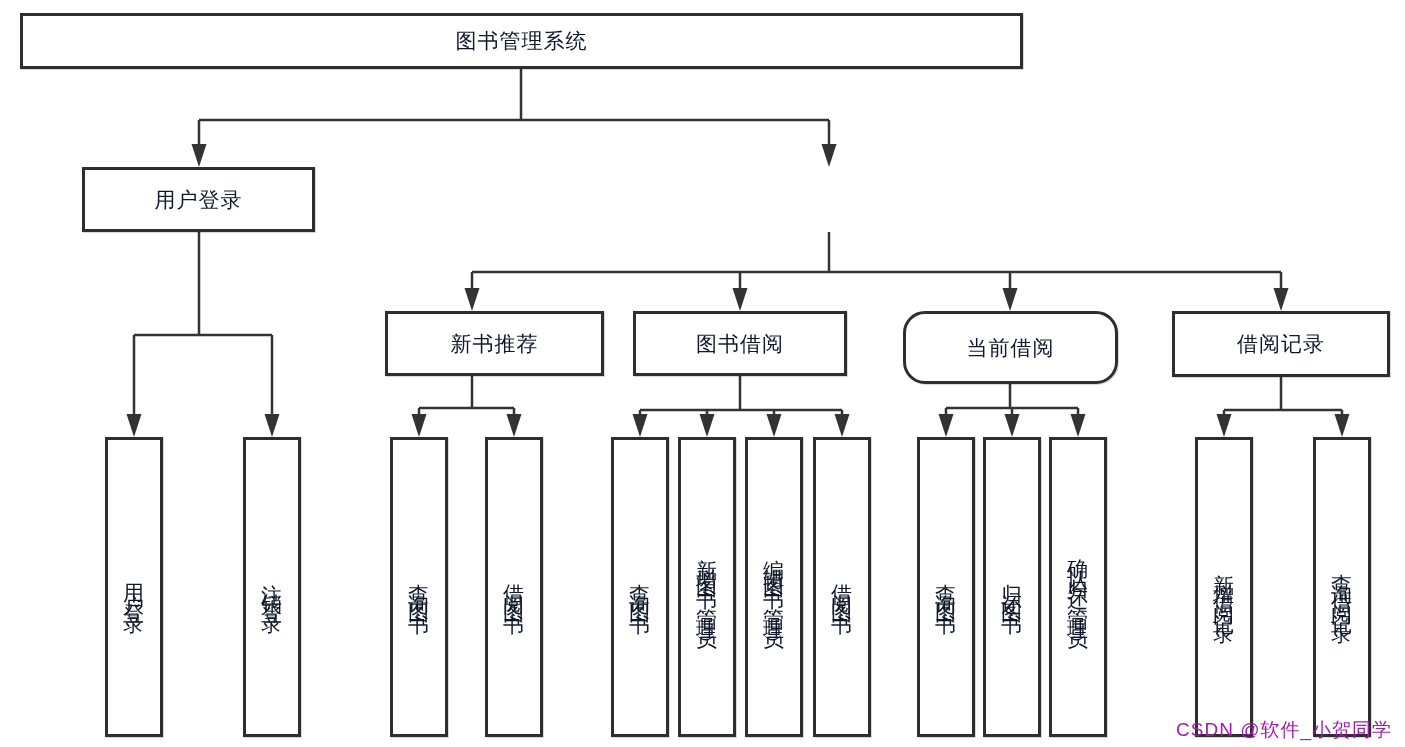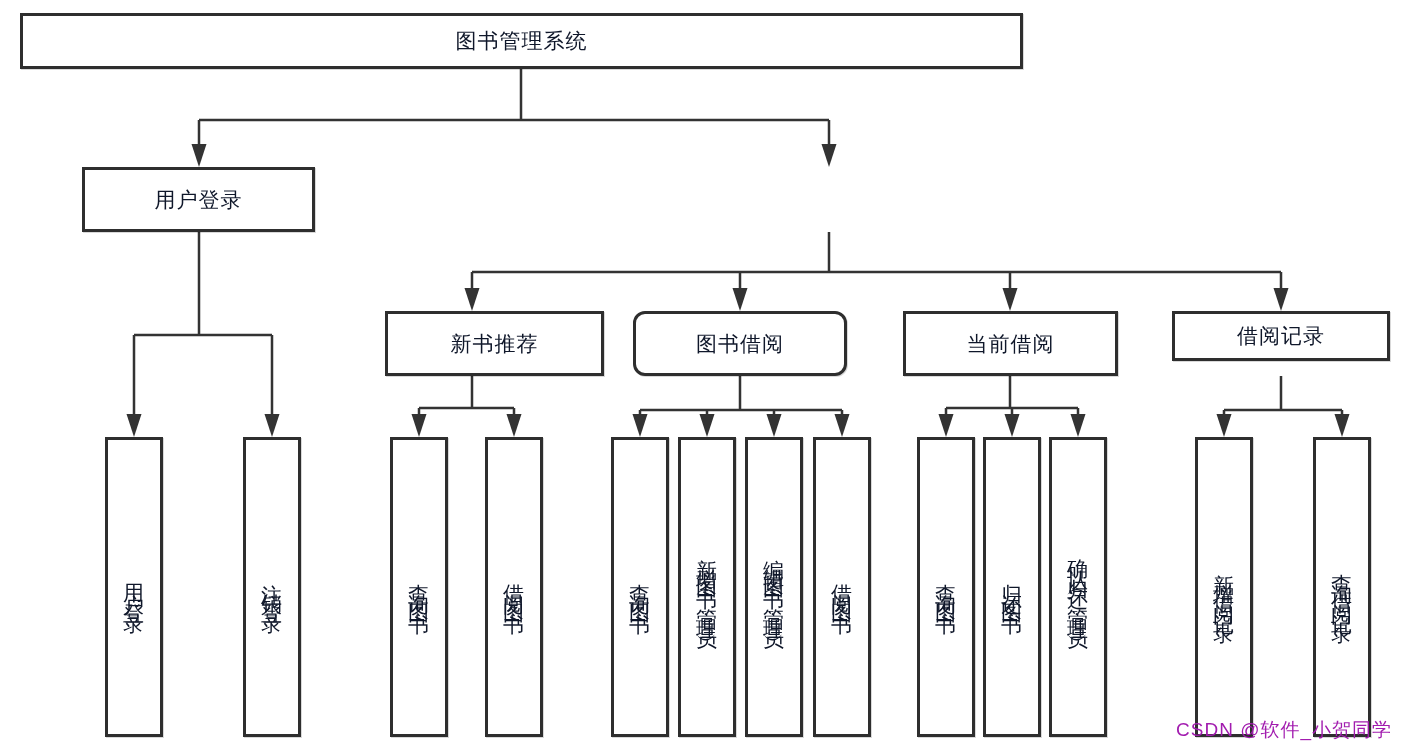--- a/index.html
+++ b/index.html
@@ -82,23 +82,23 @@
       <polygon points="1216.5,414 1231.5,414 1224,437"></polygon>
       <polygon points="1334.5,414 1349.5,414 1342,437"></polygon>
     </g>
   </svg>
 
   <div class="node hbox" style="left:20px;top:13px;width:1003px;height:56px;">图书管理系统</div>
 
   <div class="node hbox" style="left:82px;top:167px;width:233px;height:65px;">用户登录</div>
 
   <div class="node hbox" style="left:363px;top:311px;width:219px;height:65px;margin-left:22px;">新书推荐</div>
-  <div class="node hbox" style="left:633px;top:311px;width:214px;height:65px;border-radius:12px;">图书借阅</div>
-  <div class="node hbox" style="left:903px;top:311px;width:215px;height:65px;">当前借阅</div>
-  <div class="node hbox" style="left:1172px;top:311px;width:218px;height:50px;">借阅记录</div>
+  <div class="node hbox" style="left:633px;top:311px;width:214px;height:65px;">图书借阅</div>
+  <div class="node hbox" style="left:903px;top:311px;width:215px;height:73px;border-radius:22px;">当前借阅</div>
+  <div class="node hbox" style="left:1172px;top:311px;width:218px;height:66px;">借阅记录</div>
 
   <div class="node vbox" style="left:105px;top:437px;width:58px;height:300px;">用户登录</div>
   <div class="node vbox" style="left:243px;top:437px;width:58px;height:300px;">注销登录</div>
 
   <div class="node vbox" style="left:390px;top:437px;width:58px;height:300px;">查询图书</div>
   <div class="node vbox" style="left:485px;top:437px;width:58px;height:300px;">借阅图书</div>
 
   <div class="node vbox" style="left:611px;top:437px;width:58px;height:300px;">查询图书</div>
   <div class="node vbox" style="left:678px;top:437px;width:58px;height:300px;">新增图书（管理员）</div>
   <div class="node vbox" style="left:745px;top:437px;width:58px;height:300px;">编辑图书（管理员）</div>

